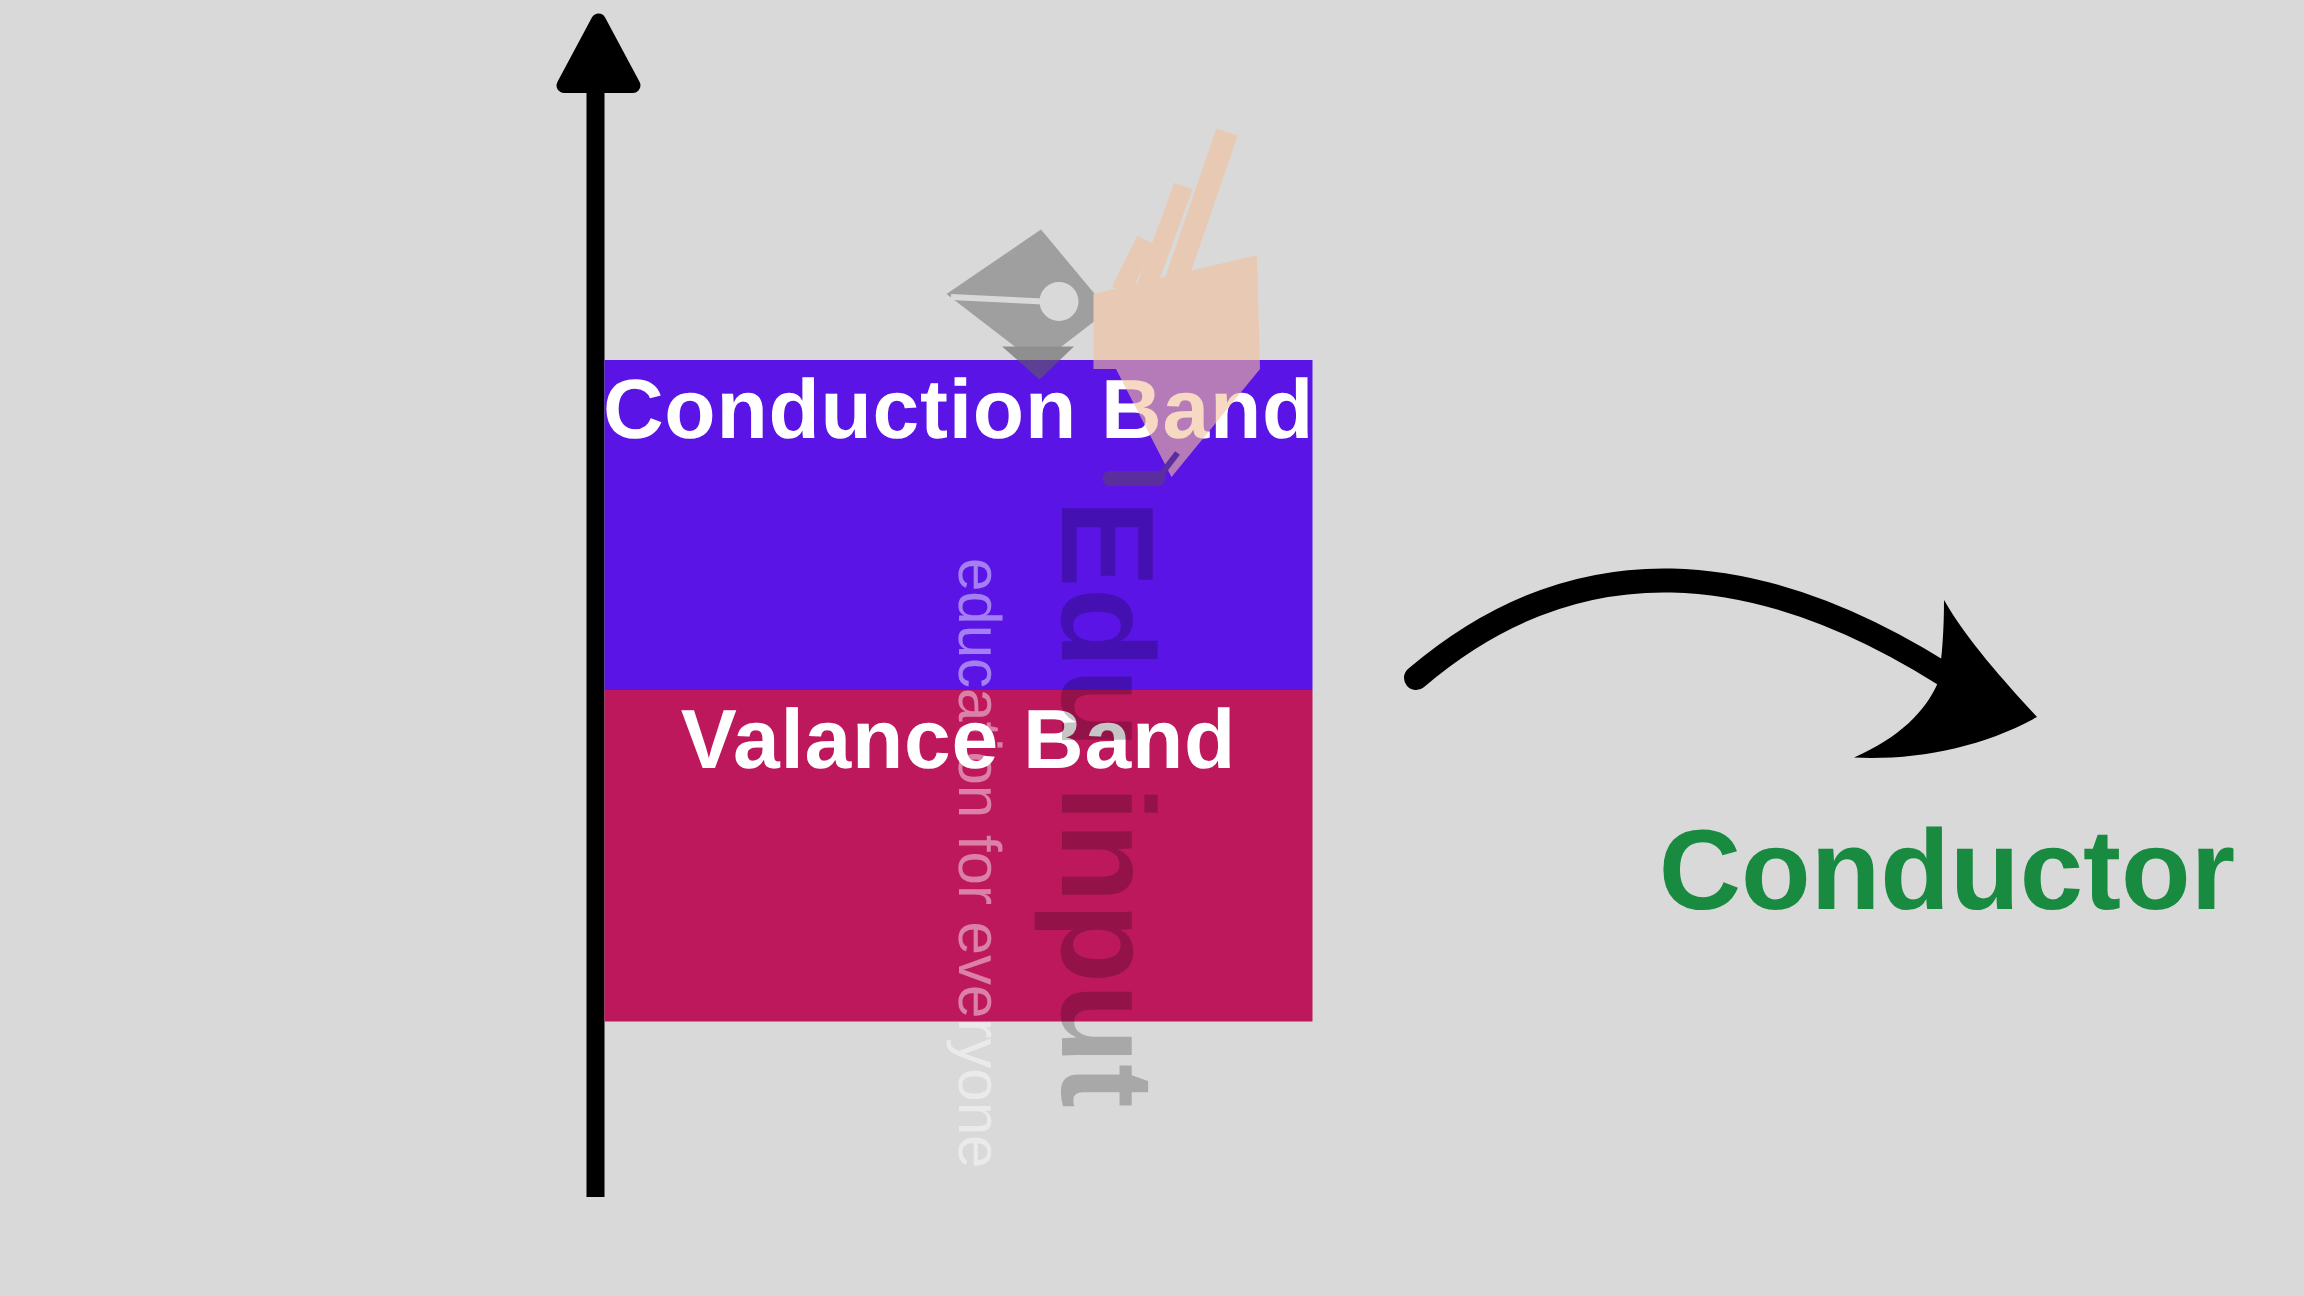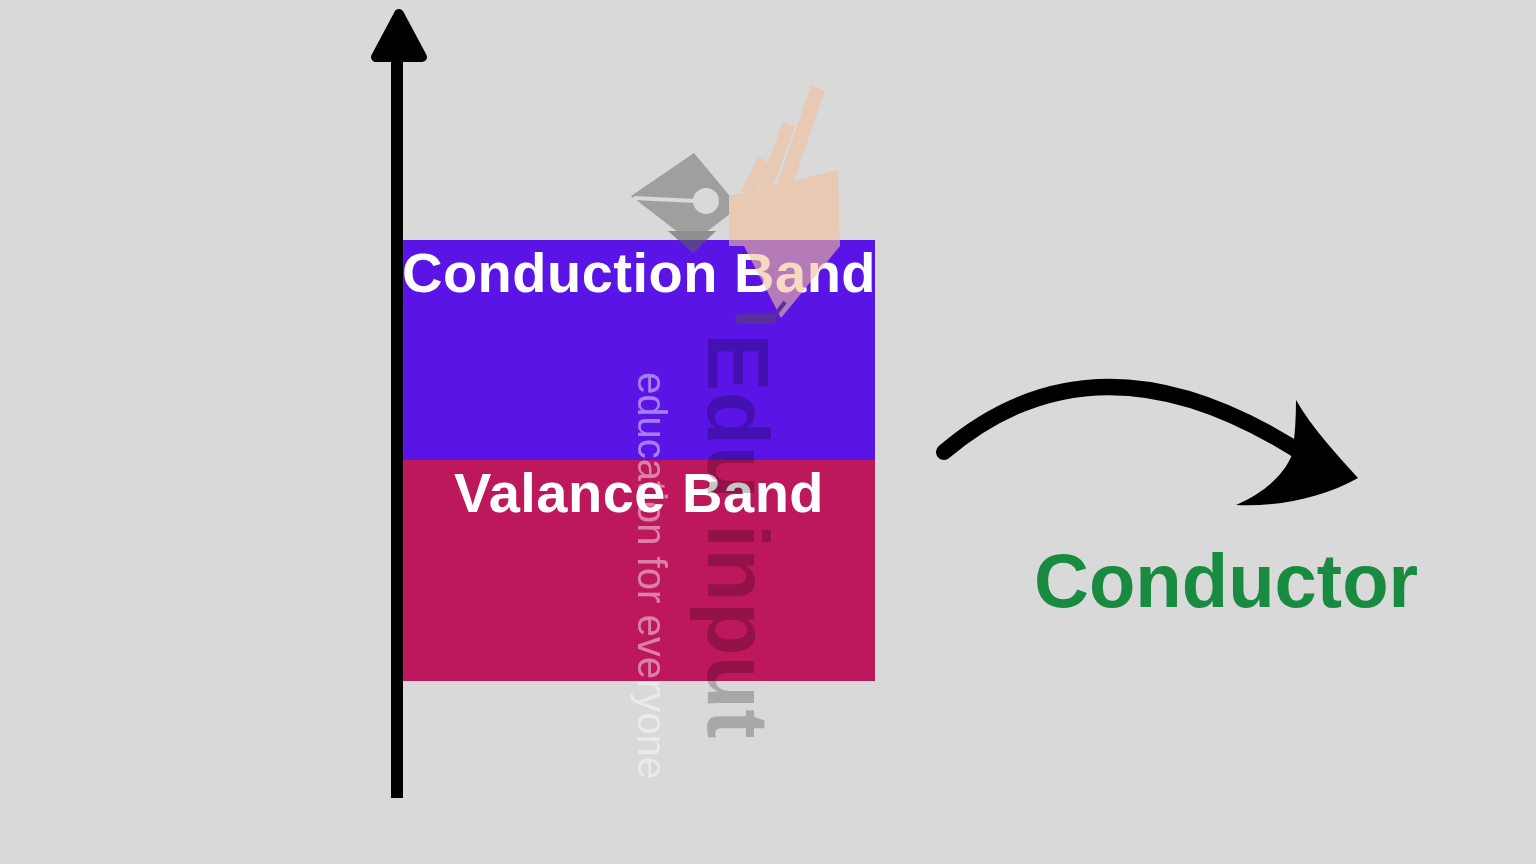--- a/index.html
+++ b/index.html
@@ -30,21 +30,21 @@
     font-size: 56px;
     font-weight: bold;
     letter-spacing: 0.5px;
     white-space: nowrap;
   }
   .conductor-label {
     position: absolute;
     left: 1034px;
     top: 543px;
     width: 456px;
-    text-align: left;
+    text-align: right;
     font-size: 76px;
     font-weight: bold;
     line-height: 1;
     white-space: nowrap;
     z-index: 2;
   }
   .svg-base { z-index: 1; }
   .svg-watermark { z-index: 3; }
   .wm-text {
     position: absolute;

